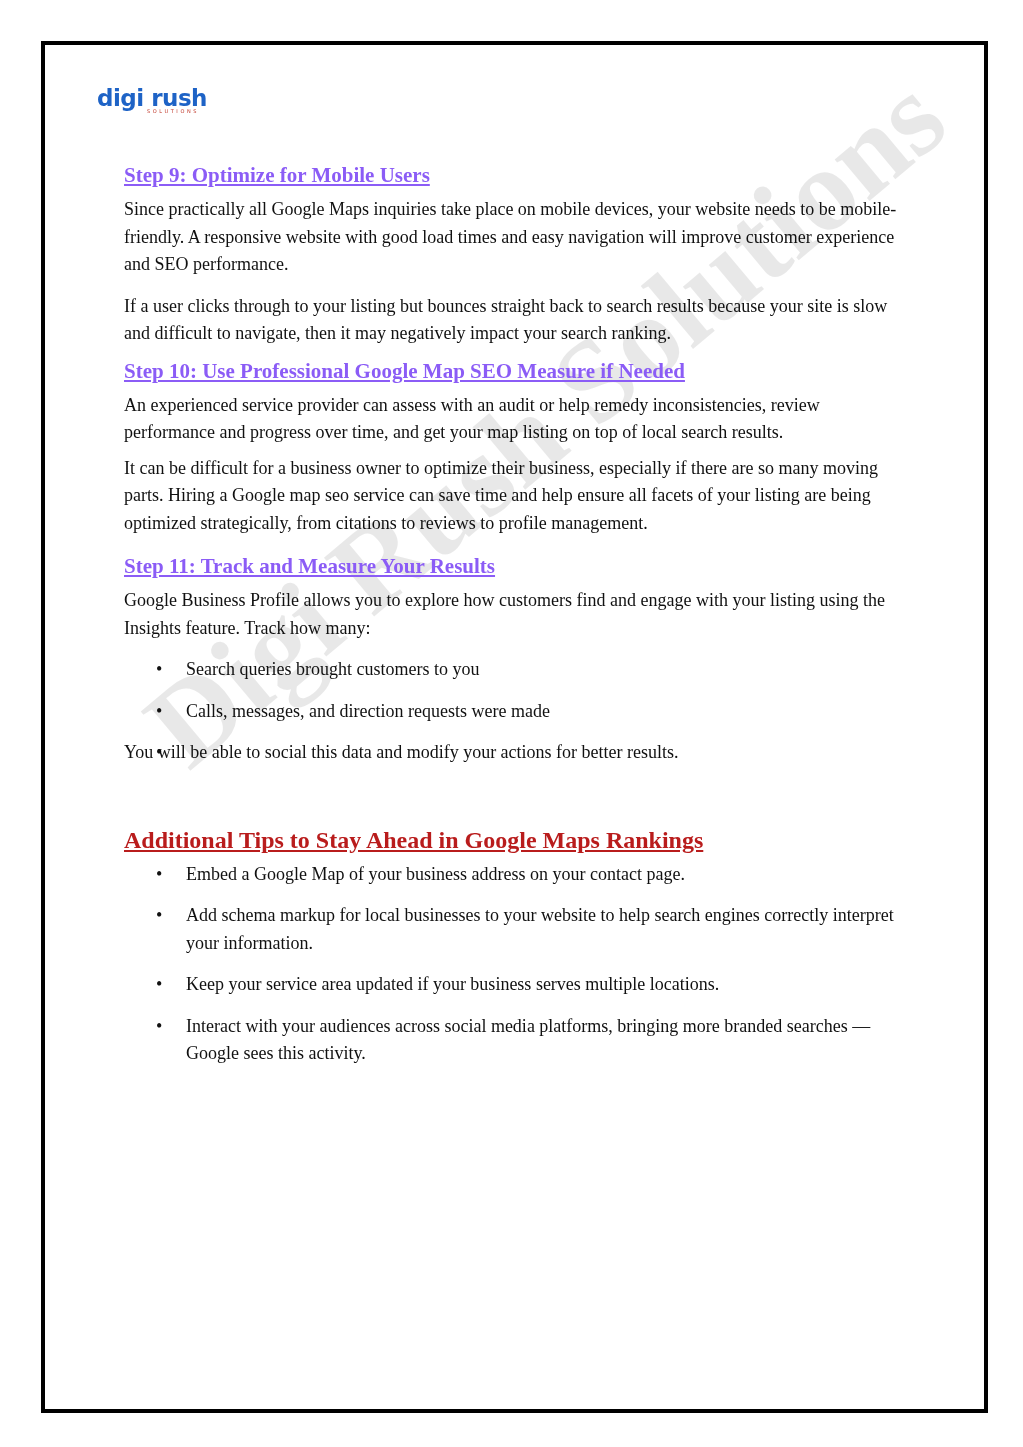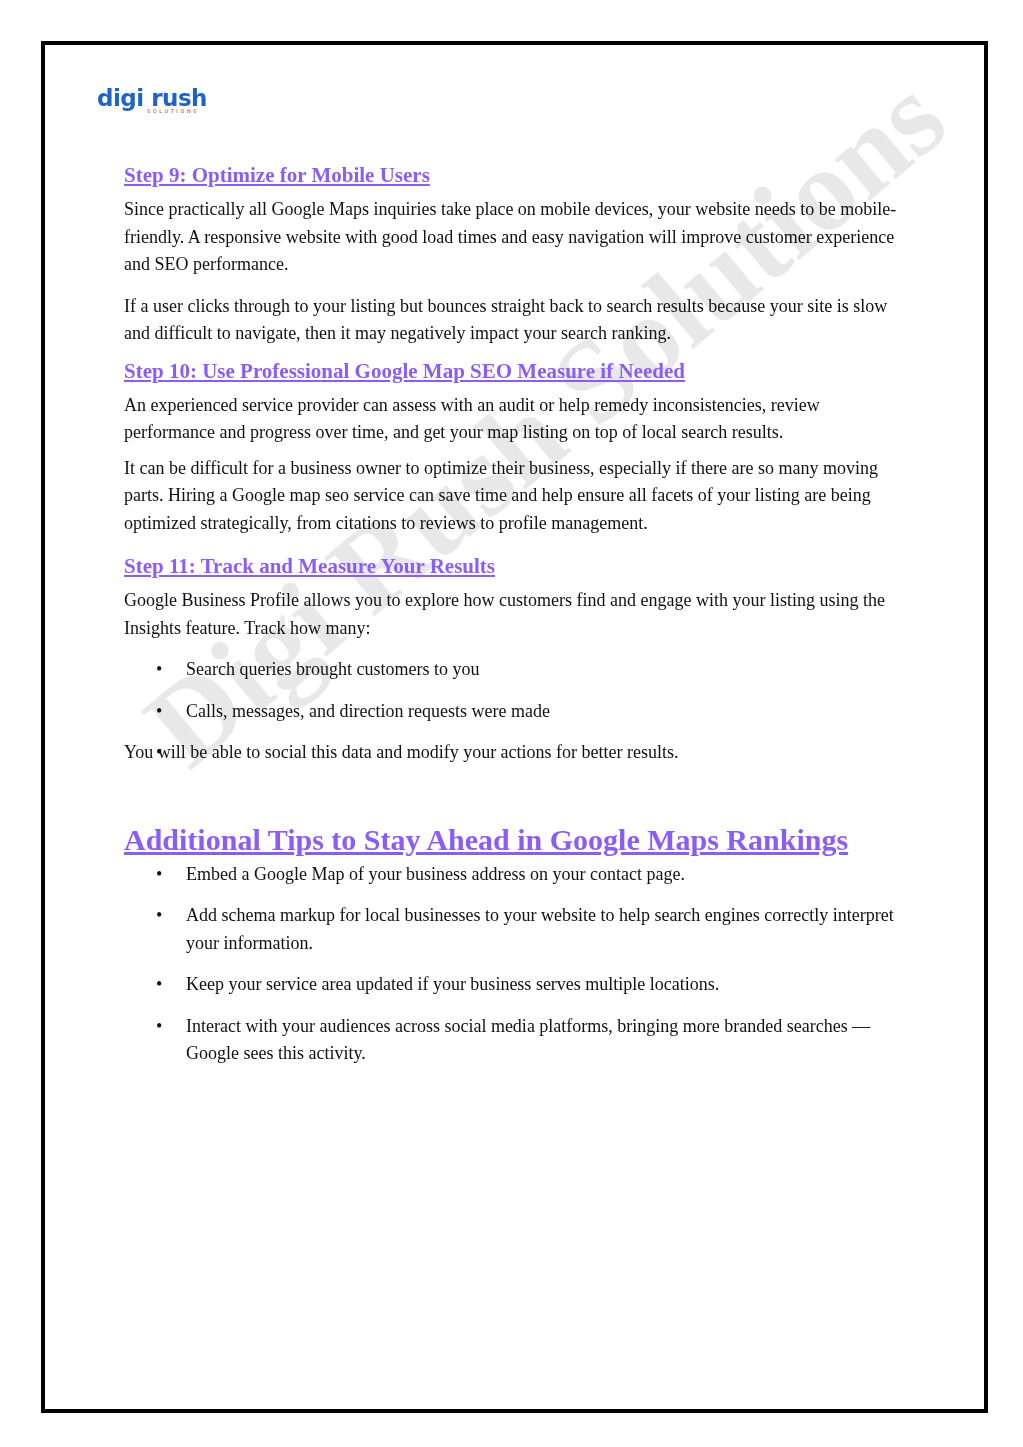--- a/index.html
+++ b/index.html
@@ -3,21 +3,21 @@
 <meta charset="utf-8">
 <style>
   html, body { margin: 0; padding: 0; background: #ffffff; }
   body { width: 1023px; height: 1447px; position: relative; overflow: hidden; font-family: "Liberation Serif", serif; color: #111; }
   .page-border { position: absolute; left: 41px; top: 41px; width: 939px; height: 1364px; border: 4px solid #000; box-sizing: content-box; }
   .logo { position: absolute; left: 97px; top: 88px; width: 120px; height: 30px; }
   .logo .word { font-family: "DejaVu Sans", sans-serif; font-weight: bold; font-size: 23px; color: #1e63c6; letter-spacing: -0.5px; line-height: 20px; }
   .logo .sub { font-family: "DejaVu Sans", sans-serif; font-size: 5px; color: #c0392b; letter-spacing: 2.6px; margin-left: 50px; line-height: 6px; }
   .content { position: absolute; left: 124px; top: 160px; width: 780px; font-size: 18px; line-height: 27.5px; }
   h2.step { color: #8b5cf6; font-size: 21px; font-weight: bold; text-decoration: underline; margin: 0 0 6px 0; line-height: 30px; }
-  h1.tips { color: #8b5cf6; font-size: 30px; font-weight: bold; text-decoration: underline; margin: 0 0 4px 0; line-height: 34px; }
+  h1.tips { color: #b91c1c; font-size: 24px; font-weight: bold; text-decoration: underline; margin: 0 0 4px 0; line-height: 34px; }
   p { margin: 0 0 14px 0; }
   ul { margin: 0 0 8px 0; padding: 0; list-style: none; }
   li { position: relative; padding-left: 62px; margin-bottom: 14px; }
   li .bullet { position: absolute; left: 32px; top: 0; }
   .watermark { position: absolute; left: 120px; top: 690px; font-family: "Liberation Serif", serif; font-weight: bold; font-size: 118px; color: rgba(0,0,0,0.09); transform: rotate(-40deg); transform-origin: left top; white-space: nowrap; pointer-events: none; }
 </style>
 </head>
 <body>
 
 <div class="page-border"></div>

